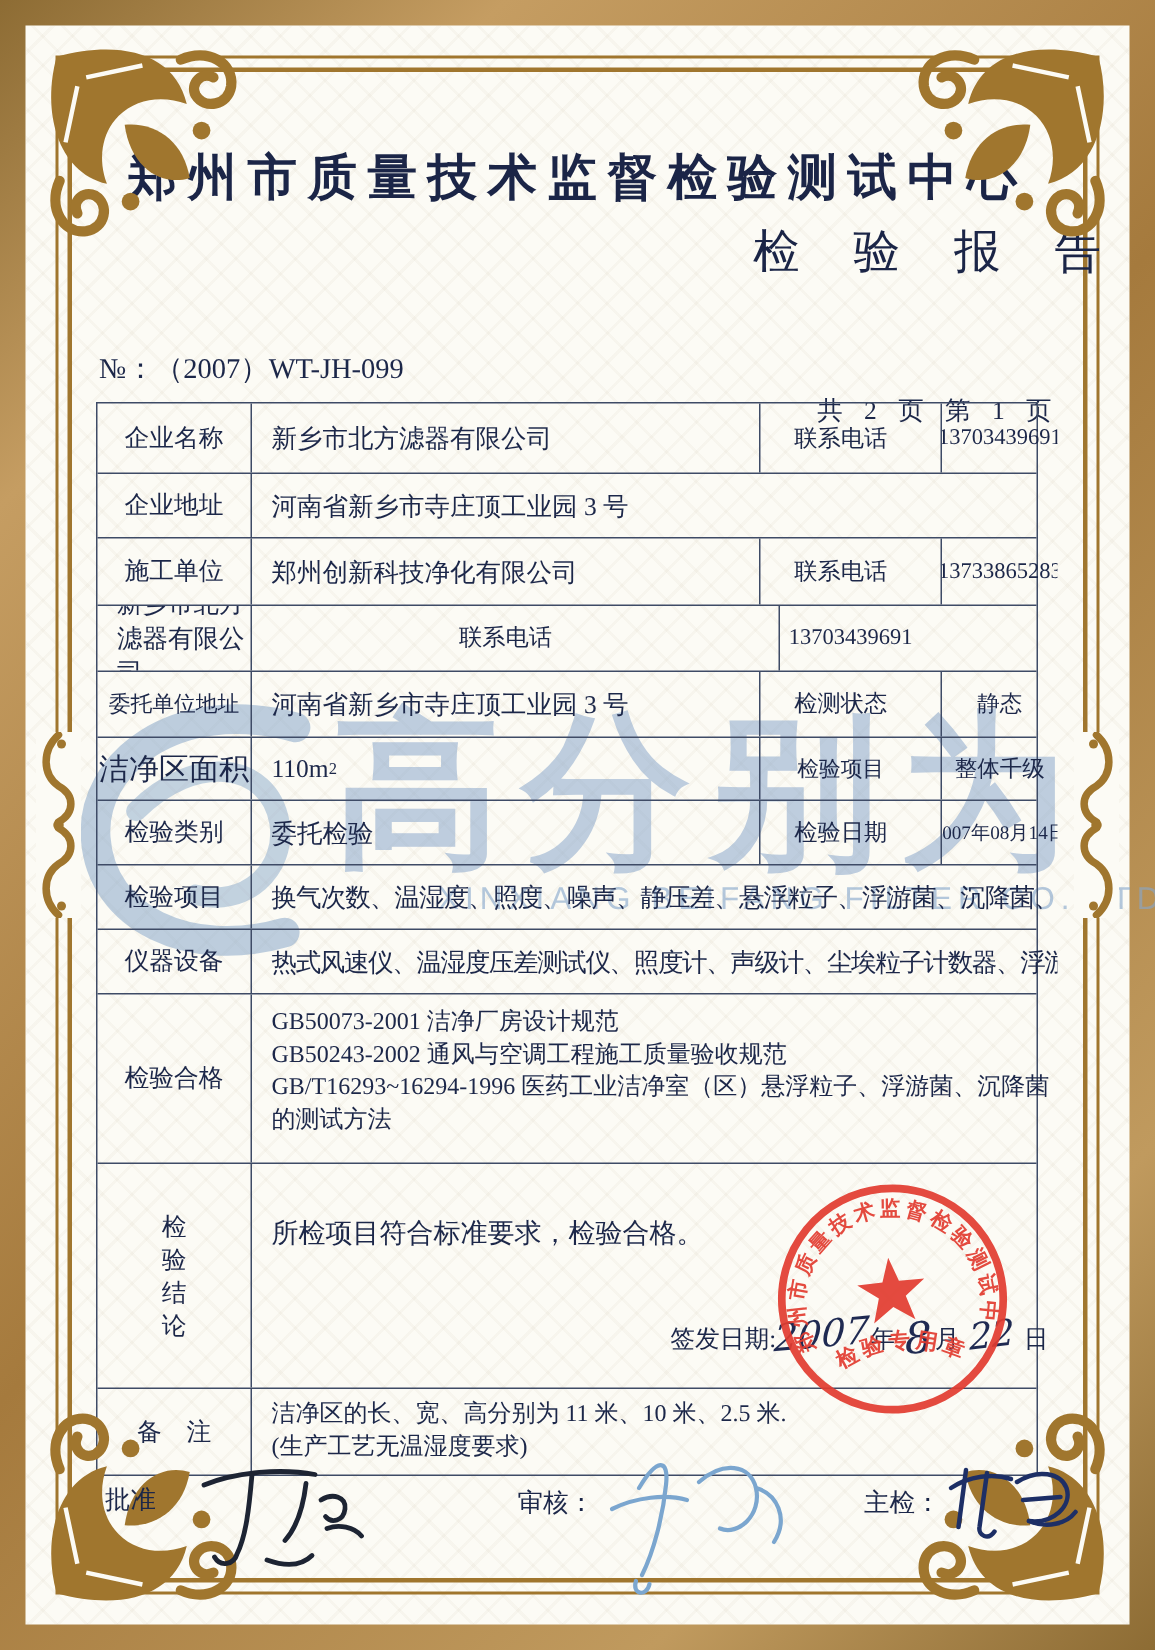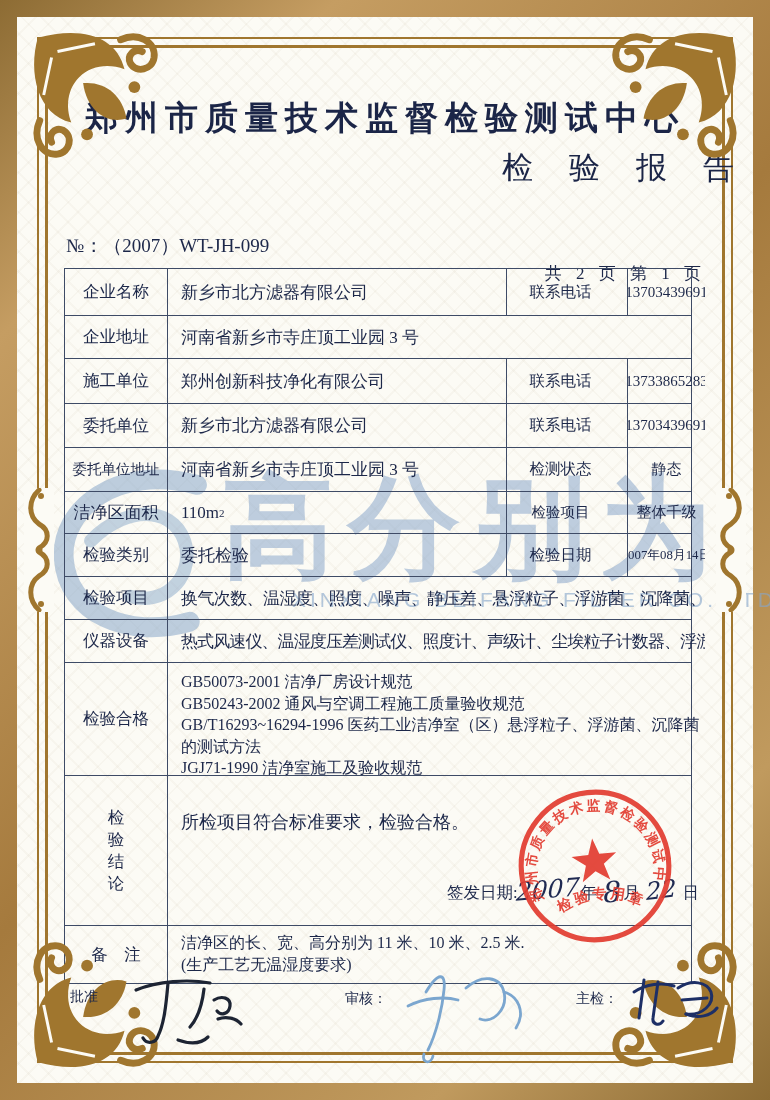--- a/index.html
+++ b/index.html
@@ -49,21 +49,21 @@
   .vlabel{flex-direction:column;justify-content:space-around;padding:14px 0;font-size:16.5px;}
   .concl-cell{position:relative;display:block;}
   .concl-text{position:absolute;left:13px;top:34px;font-size:18px;}
   .sign-line{position:absolute;right:6px;bottom:16px;font-size:16.5px;white-space:nowrap;}
   .hand{font-family:"DejaVu Serif",serif;font-style:italic;color:#1f2a52;display:inline-block;}
   .hand.y{font-size:25px;transform:rotate(-5deg) skewX(-8deg);margin:0 1px 0 -2px;}
   .hand.m{font-size:29px;transform:rotate(-3deg);margin:0 2px;vertical-align:-4px;}
   .hand.d{font-size:24px;transform:rotate(-7deg) skewX(-6deg);margin:0 2px;}
   .remark-lines{display:block;padding:6px 6px 6px 13px;font-size:16px;line-height:22px;}
 
-  .footer-label{position:absolute;font-size:14px;z-index:4;}
+  .footer-label{position:absolute;font-size:17px;z-index:4;}
   .sig{position:absolute;z-index:5;}
 
   .watermark{position:absolute;z-index:1;pointer-events:none;}
   .wm-cn{left:222px;top:455px;width:548px;font-family:"Liberation Sans","DejaVu Sans",sans-serif;
     font-weight:700;font-size:112px;line-height:1.3;letter-spacing:14px;white-space:nowrap;
     color:rgba(127,159,199,0.50);}
   .wm-en{left:292px;top:588px;font-family:"Liberation Sans","DejaVu Sans",sans-serif;
     font-size:21px;letter-spacing:4px;color:rgba(134,167,204,0.62);white-space:nowrap;}
   .stamp{position:absolute;left:513px;top:784px;width:164px;height:164px;z-index:6;
     transform:rotate(-6deg);opacity:.92;}
@@ -158,35 +158,34 @@
     </div>
 
     <div class="row cols4" style="height:45px;">
       <div class="cell lab">施工单位</div>
       <div class="cell val">郑州创新科技净化有限公司</div>
       <div class="cell mid">联系电话</div>
       <div class="cell v2">13733865283</div>
     </div>
 
     <div class="row cols4" style="height:44px;">
-      <div class="cell lab">委托单位</div>
       <div class="cell val">新乡市北方滤器有限公司</div>
       <div class="cell mid">联系电话</div>
       <div class="cell v2">13703439691</div>
     </div>
 
     <div class="row cols4" style="height:44px;">
       <div class="cell lab small">委托单位地址</div>
       <div class="cell val">河南省新乡市寺庄顶工业园 3 号</div>
       <div class="cell mid">检测状态</div>
       <div class="cell v2">静态</div>
     </div>
 
     <div class="row cols4" style="height:42px;">
-      <div class="cell lab" style="font-size:17px;">洁净区面积</div>
+      <div class="cell lab" style="font-size:20px;">洁净区面积</div>
       <div class="cell val">
         <span>110m</span>
           <sup style="font-size:11px;">2</sup>
       </div>
       <div class="cell mid" style="font-size:14.5px;">检验项目</div>
       <div class="cell v2">整体千级</div>
     </div>
 
     <div class="row cols4" style="height:43px;text-align:right;">
       <div class="cell lab">检验类别</div>
@@ -205,21 +204,20 @@
       <div class="cell val tighter">热式风速仪、温湿度压差测试仪、照度计、声级计、尘埃粒子计数器、浮游细菌采样器等</div>
     </div>
 
     <div class="row cols2" style="height:113px;">
       <div class="cell lab">检验合格</div>
       <div class="cell multiline">
         <div>GB50073-2001   洁净厂房设计规范</div>
         <div>GB50243-2002   通风与空调工程施工质量验收规范</div>
         <div>GB/T16293~16294-1996   医药工业洁净室（区）悬浮粒子、浮游菌、沉降菌</div>
         <div>的测试方法</div>
-        <div>JGJ71-1990   洁净室施工及验收规范</div>
       </div>
     </div>
 
     <div class="row cols2" style="height:150px;">
       <div class="cell lab vlabel">
         <span>检</span>
         <span>验</span>
         <span>结</span>
         <span>论</span>
       </div>

